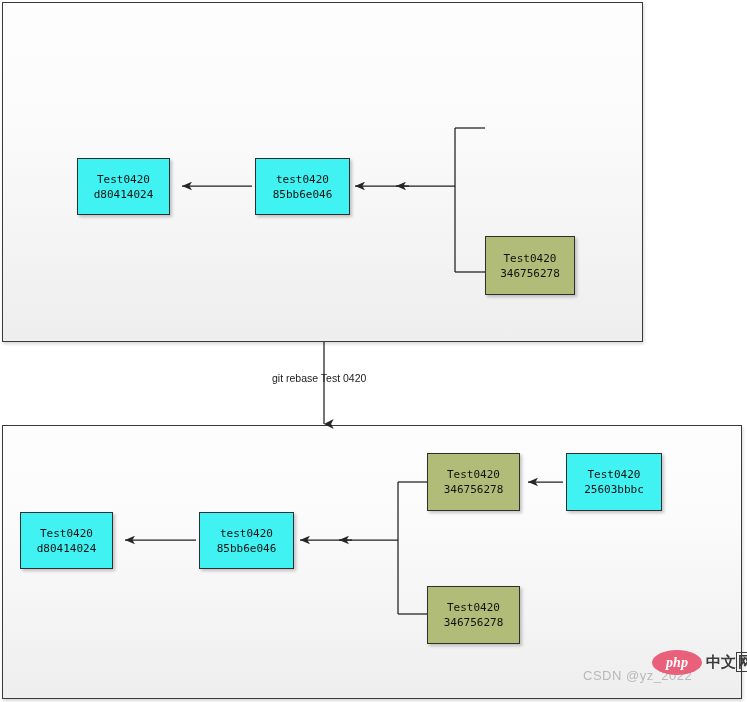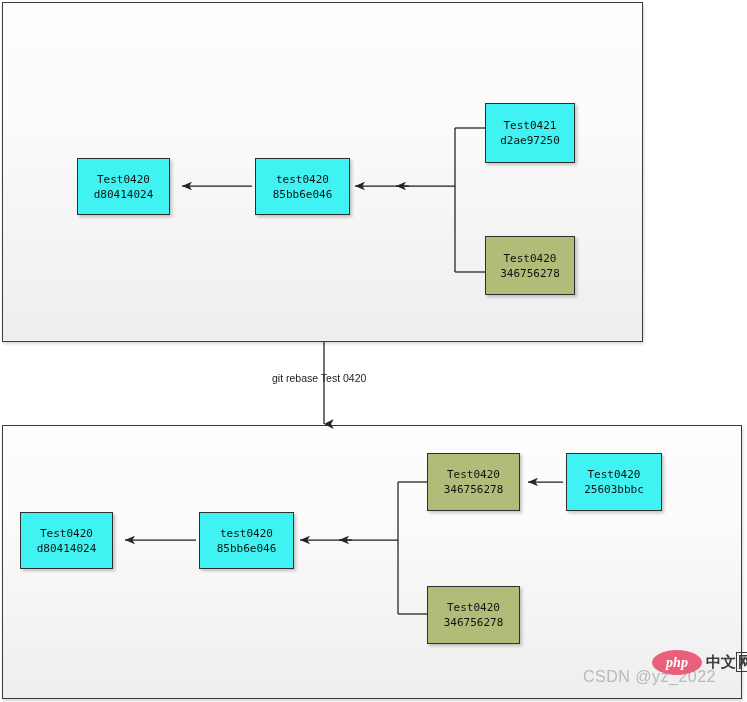--- a/index.html
+++ b/index.html
@@ -71,21 +71,21 @@
     color: #1b1b1b;
     white-space: nowrap;
   }
 
   
   #watermark {
     position: absolute;
     left: 583px;
     top: 668px;
     font-family: "Liberation Sans", sans-serif;
-    font-size: 16px;
+    font-size: 13px;
     color: #b9b9b9;
     letter-spacing: 0.5px;
     white-space: nowrap;
   }
   #php-logo {
     position: absolute;
     left: 652px;
     top: 650px;
     display: flex;
     align-items: center;
@@ -170,24 +170,20 @@
   <div class="node cyan" id="n-before-head" style="left:77px;  top:158px; width:93px; height:57px;">
     <span class="l1">Test0420</span>
     <span class="l2">d80414024</span>
   </div>
 
   <div class="node cyan" id="n-before-second" style="left:255px; top:158px; width:95px; height:57px;">
     <span class="l1">test0420</span>
     <span class="l2">85bb6e046</span>
   </div>
 
-  <div class="node cyan" id="n-before-branch" style="left:485px; top:103px; width:90px; height:60px;">
-    <span class="l1">Test0421</span>
-    <span class="l2">d2ae97250</span>
-  </div>
 
   <div class="node olive" id="n-before-feature" style="left:485px; top:236px; width:90px; height:59px;">
     <span class="l1">Test0420</span>
     <span class="l2">346756278</span>
   </div>
 
   <div id="rebase-label">git rebase Test 0420</div>
 
   <div class="node cyan" id="n-after-head" style="left:20px;  top:512px; width:93px; height:57px;">
     <span class="l1">Test0420</span>

